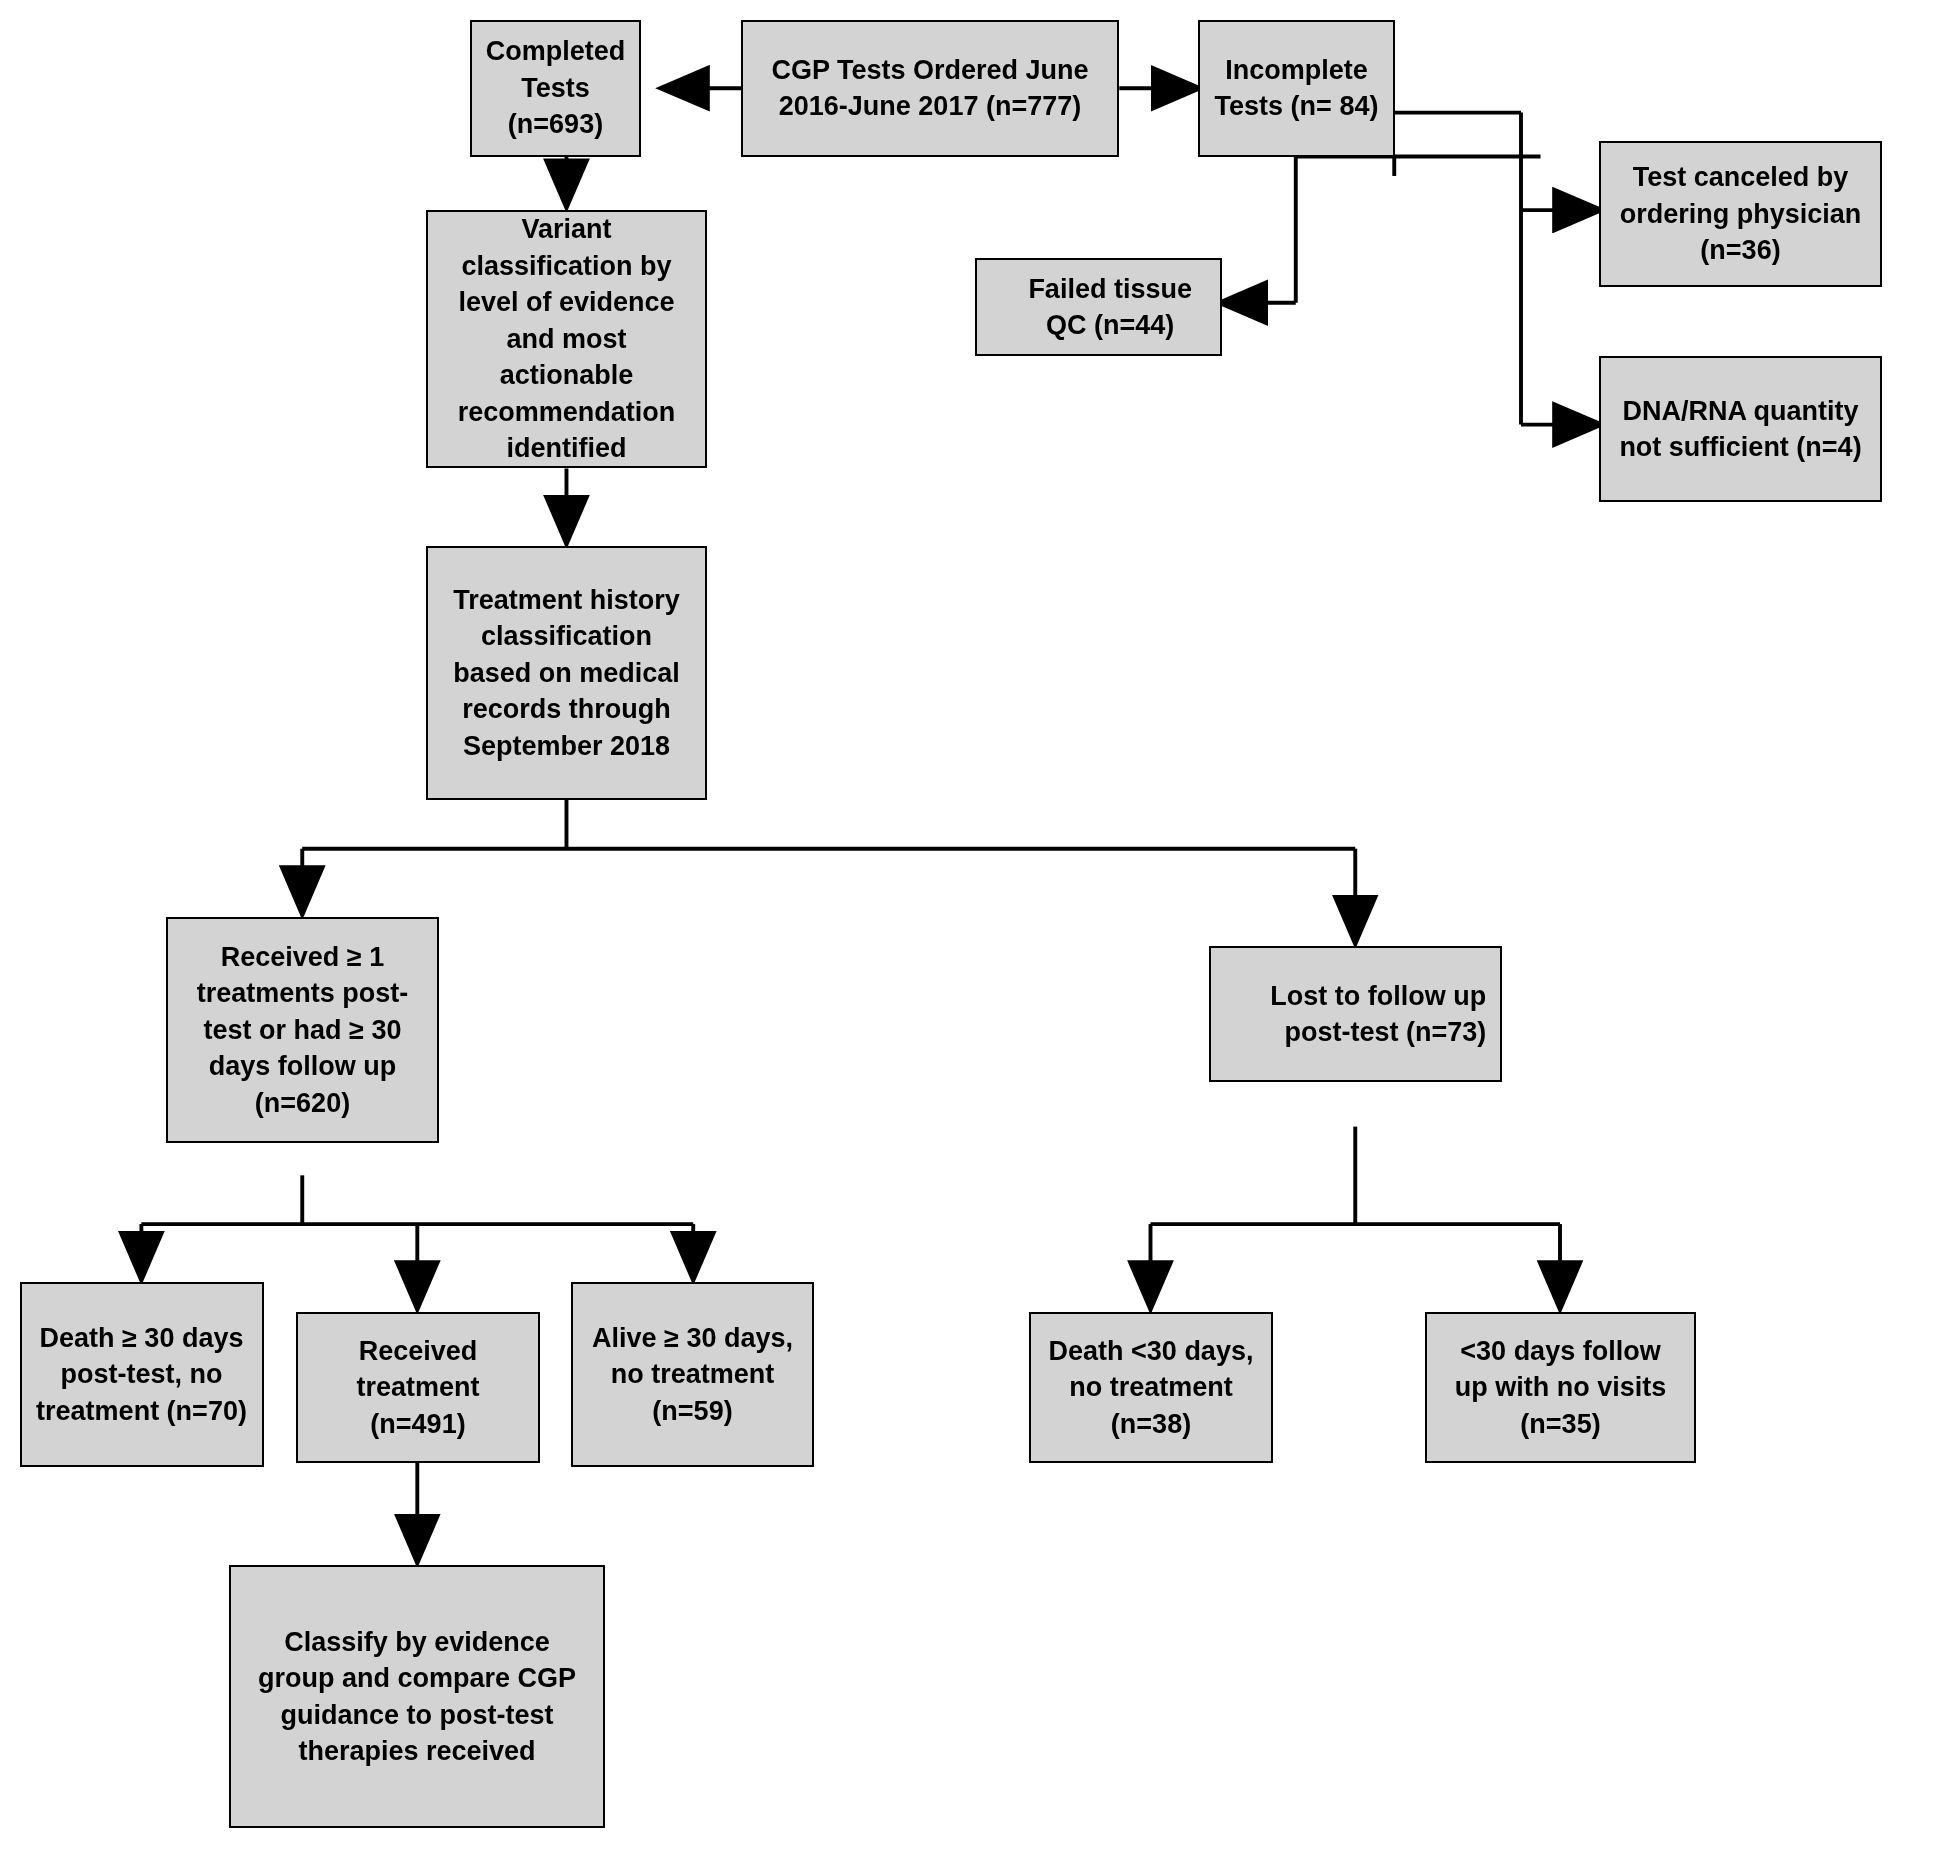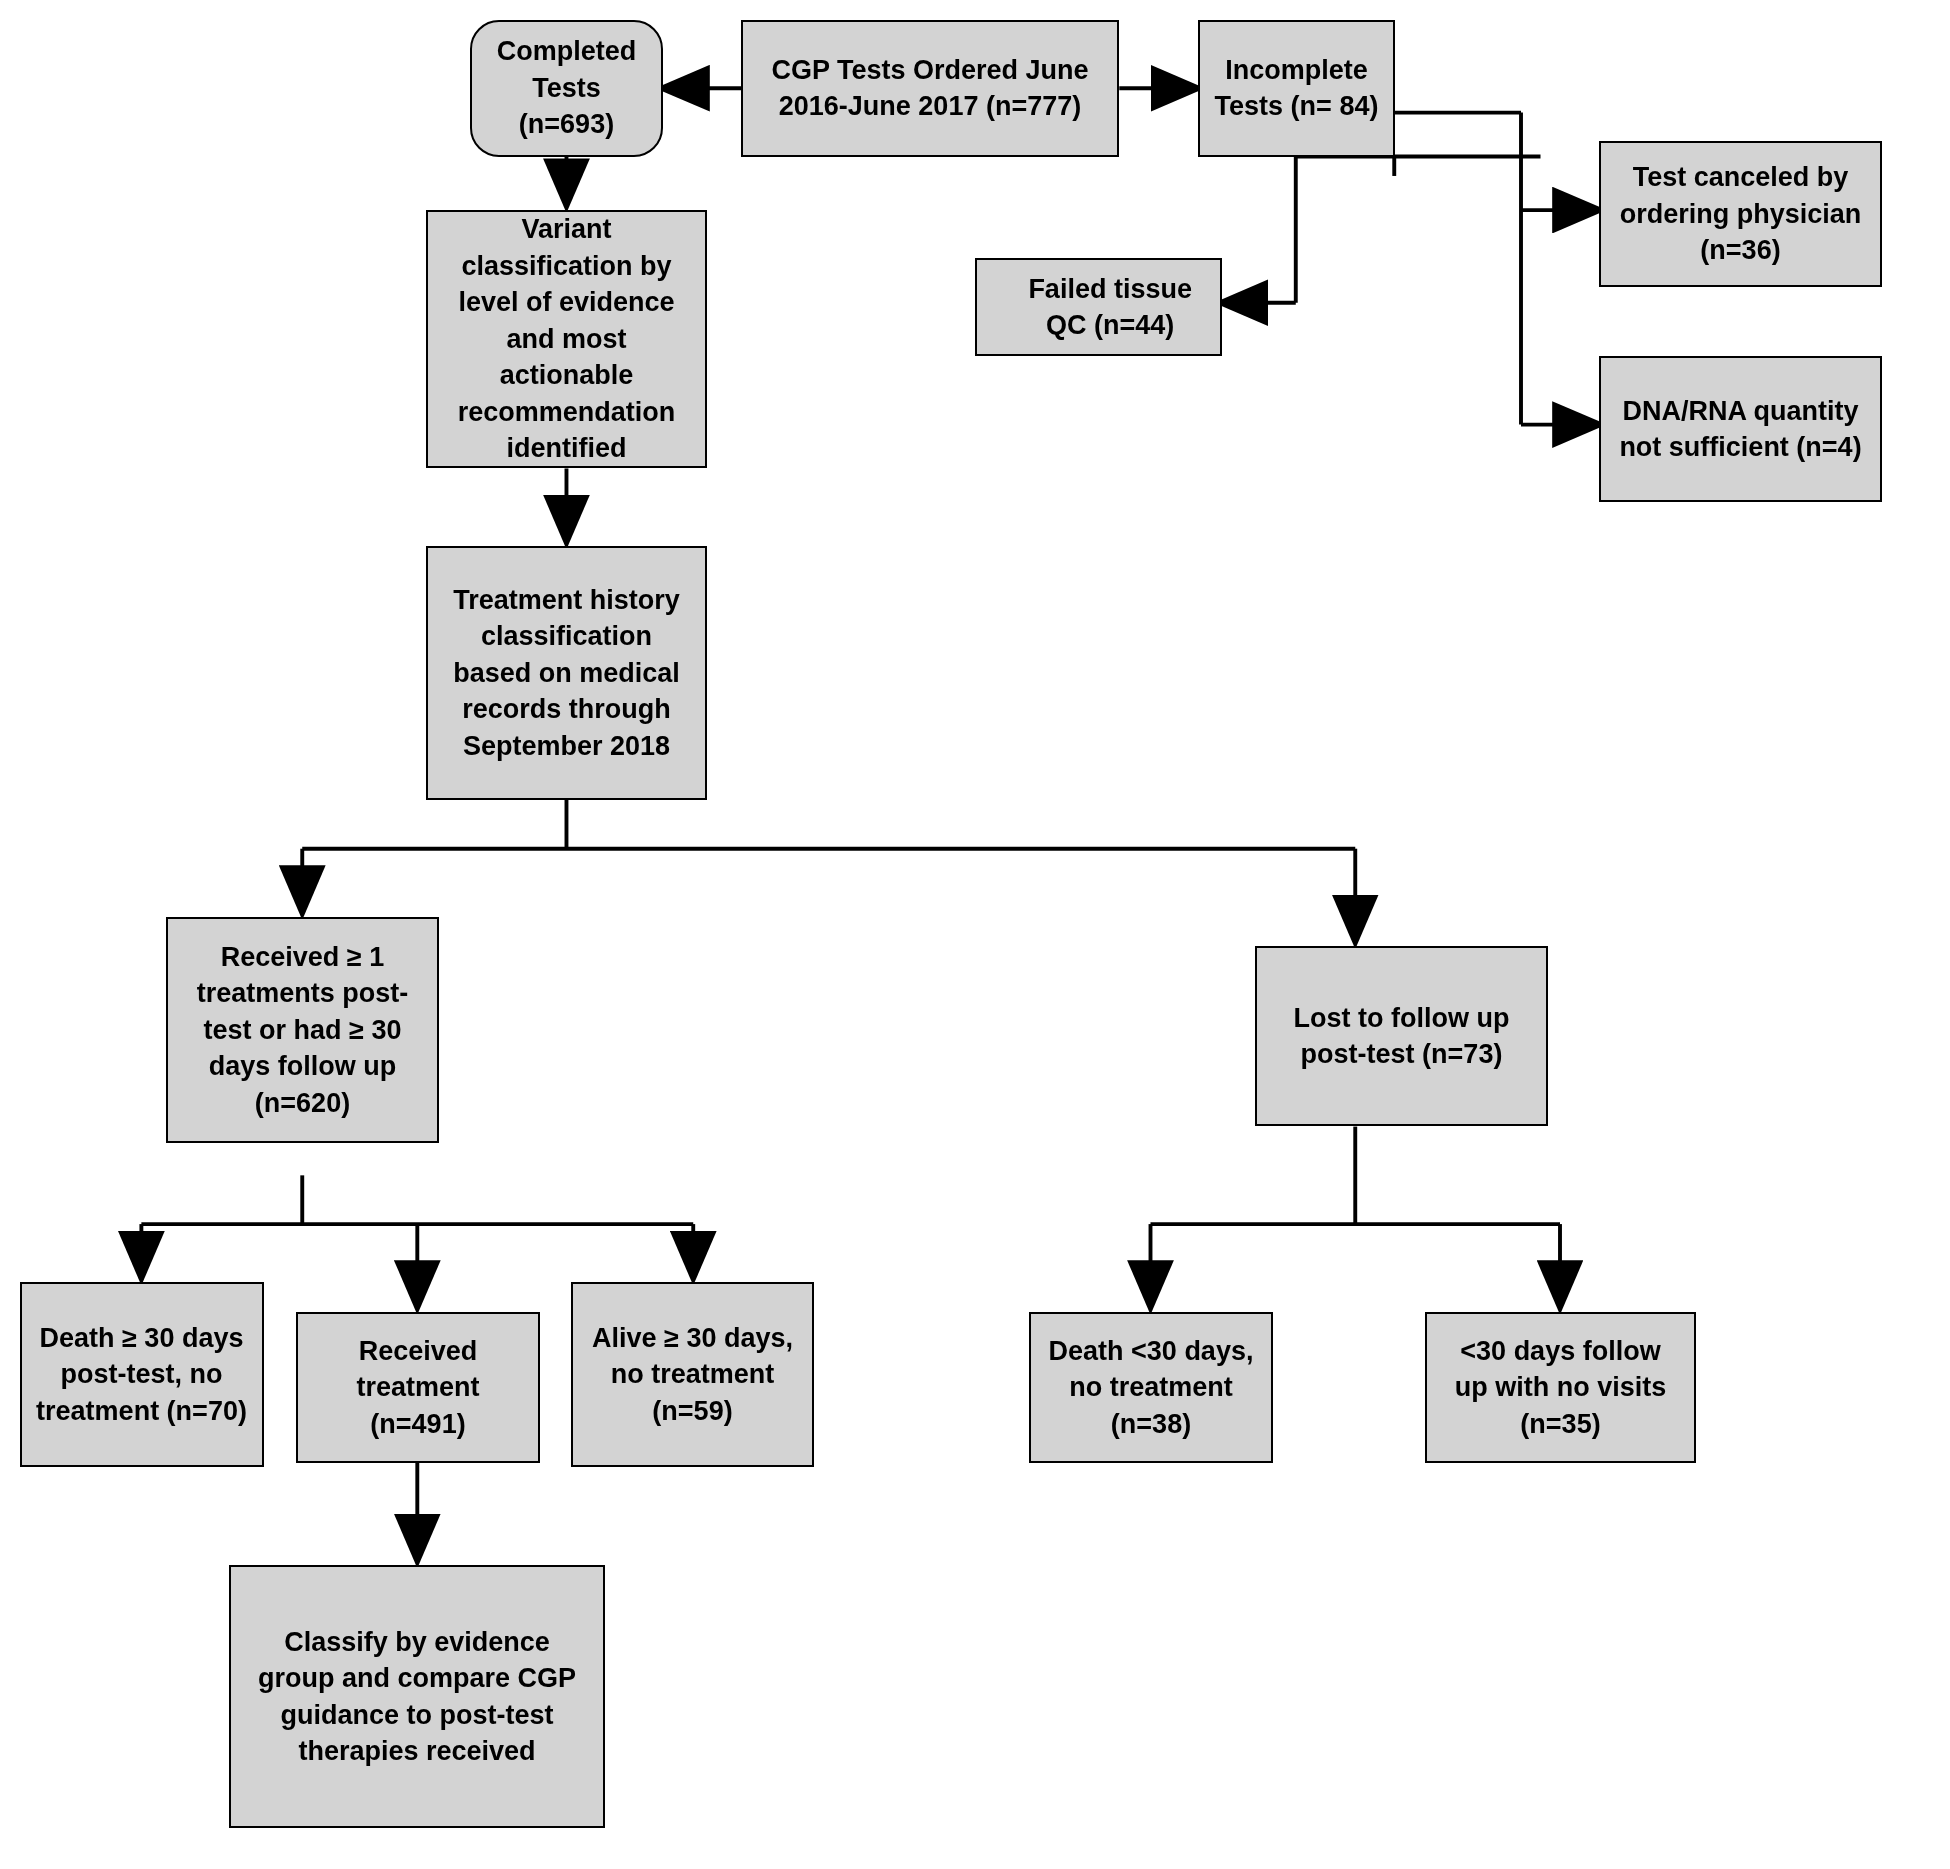--- a/index.html
+++ b/index.html
@@ -91,21 +91,21 @@
   <line x1="1180" y1="1255" x2="1180" y2="1340" marker-end="url(#arrowhead)"></line>
   <line x1="1600" y1="1255" x2="1600" y2="1340" marker-end="url(#arrowhead)"></line>
 
   <line x1="428" y1="1500" x2="428" y2="1600" marker-end="url(#arrowhead)"></line>
 
 </svg>
 
 <div class="box" style="left:741px; top:19.5px; width:378px; height:137px;">
   <span>CGP Tests Ordered June 2016-June 2017 (n=777)</span>
 </div>
-<div class="box" style="left:470px; top:19.5px; width:193px; height:137px;border-radius:29px;">
+<div class="box" style="left:470px; top:19.5px; width:171px; height:137px;">
   <span>Completed Tests (n=693)</span>
 </div>
 <div class="box" style="left:1198px; top:19.5px; width:197px; height:137px;justify-content:flex-end;">
   <span>Incomplete Tests (n= 84)</span>
 </div>
 
 <div class="box" style="left:1599px; top:141px; width:283px; height:146px;">
   <span>Test canceled by ordering physician (n=36)</span>
 </div>
 <div class="box" style="left:975px; top:258px; width:247px; height:98px;padding-left:37px;">
@@ -120,21 +120,21 @@
 </div>
 
 <div class="box" style="left:426px; top:546px; width:281px; height:254px;">
   <span>Treatment history classification based on medical records through September 2018</span>
 </div>
 
 <div class="box" style="left:166px; top:917px; width:273px; height:226px;">
   <span>Received ≥ 1 treatments post-test or had ≥ 30 days follow up (n=620)</span>
 </div>
 
-<div class="box" style="left:1255px; top:946px; width:293px; height:180px;">
+<div class="box" style="left:1209px; top:946px; width:293px; height:136px;text-align:right;">
   <span>Lost to follow up post-test (n=73)</span>
 </div>
 
 <div class="box" style="left:19.5px; top:1282px; width:244px; height:185px;">
   <span>Death ≥ 30 days post-test, no treatment (n=70)</span>
 </div>
 <div class="box" style="left:296px; top:1312px; width:244px; height:151px;">
   <span>Received treatment (n=491)</span>
 </div>
 <div class="box" style="left:571px; top:1282px; width:243px; height:185px;">

